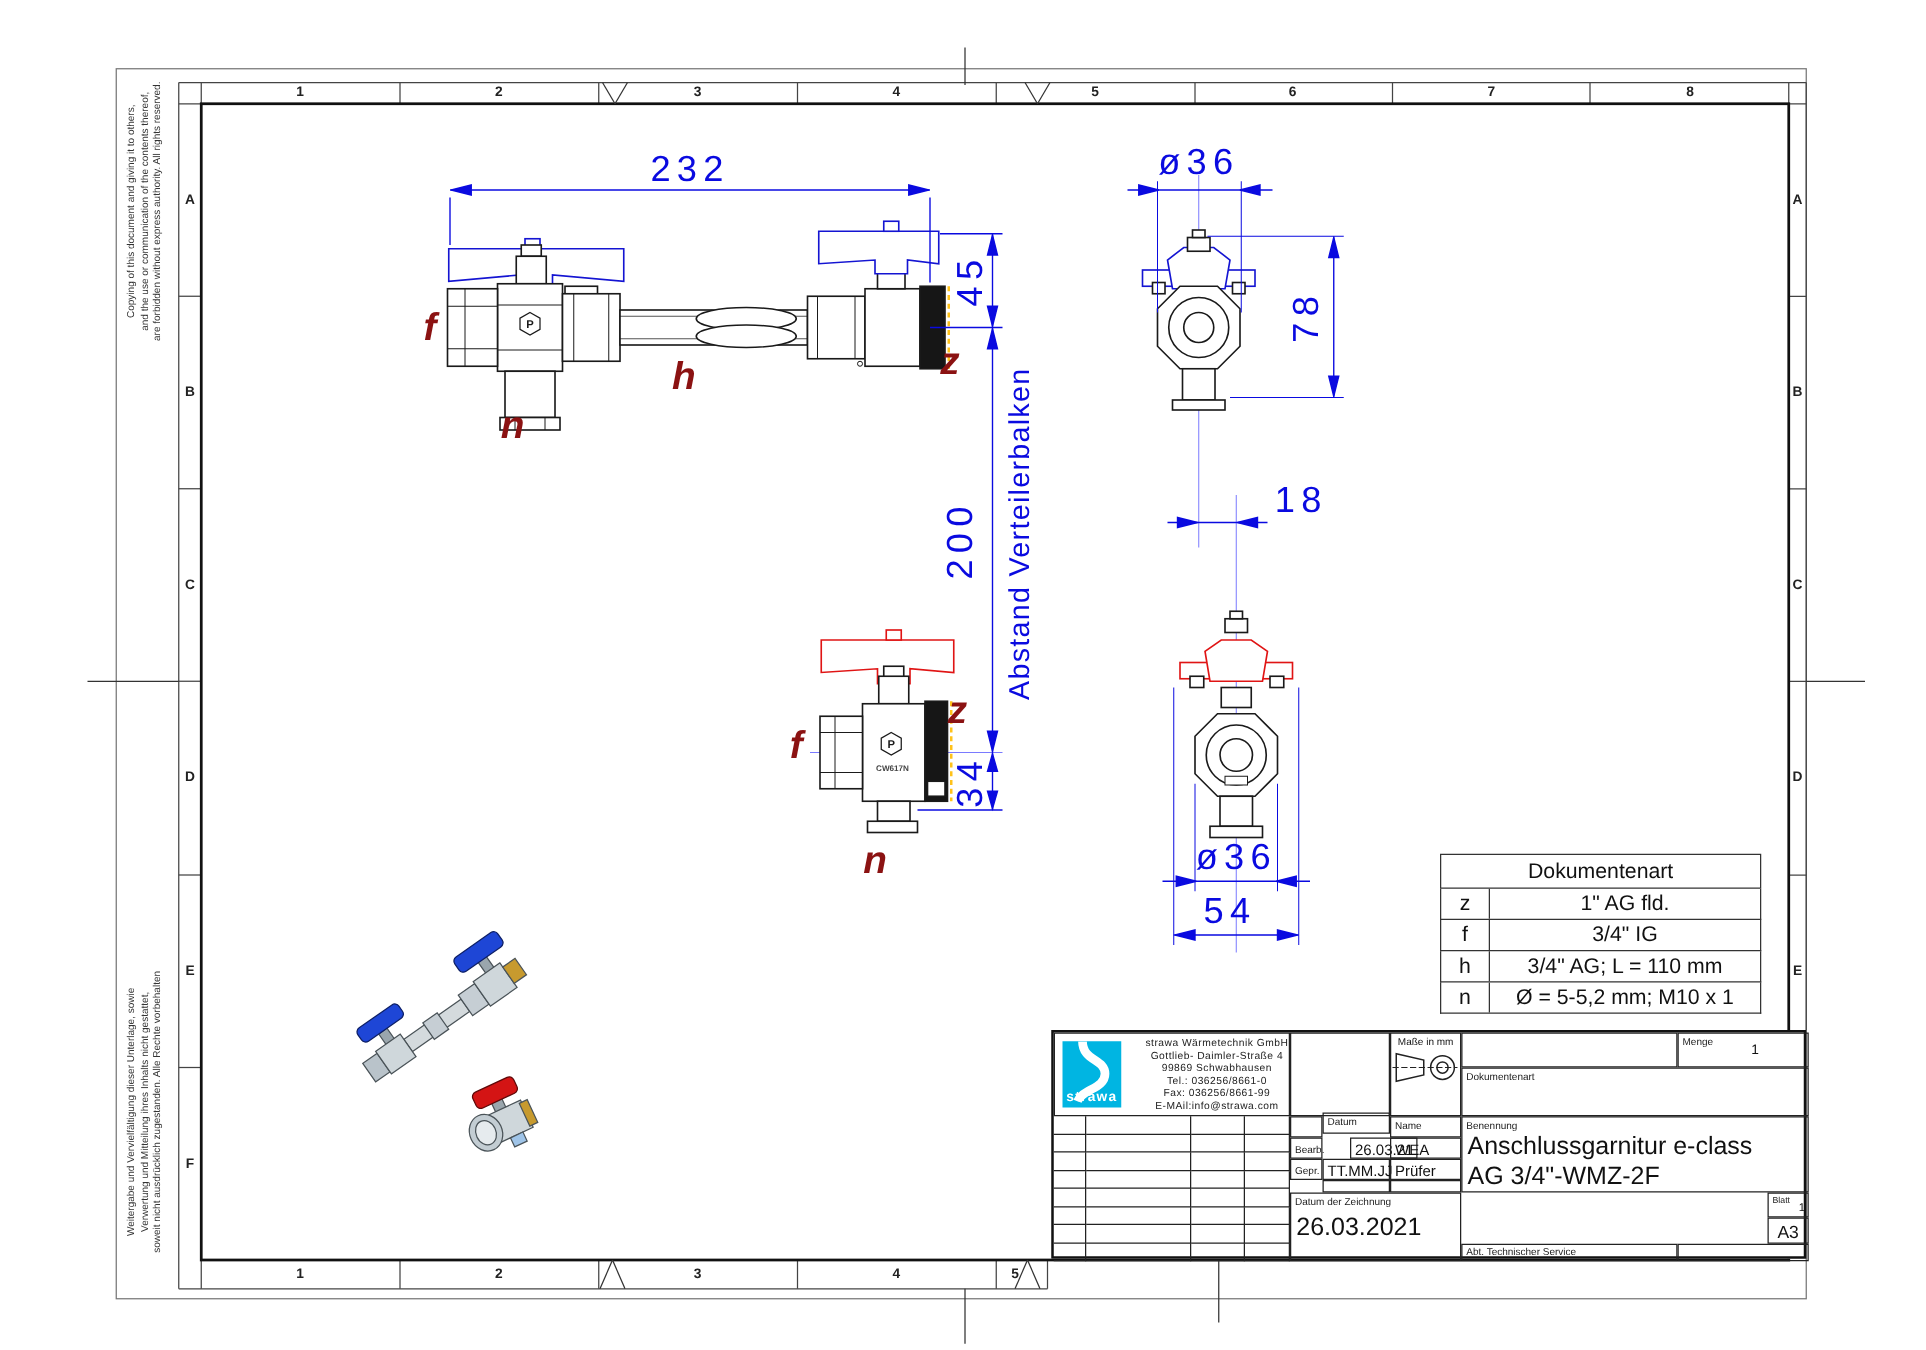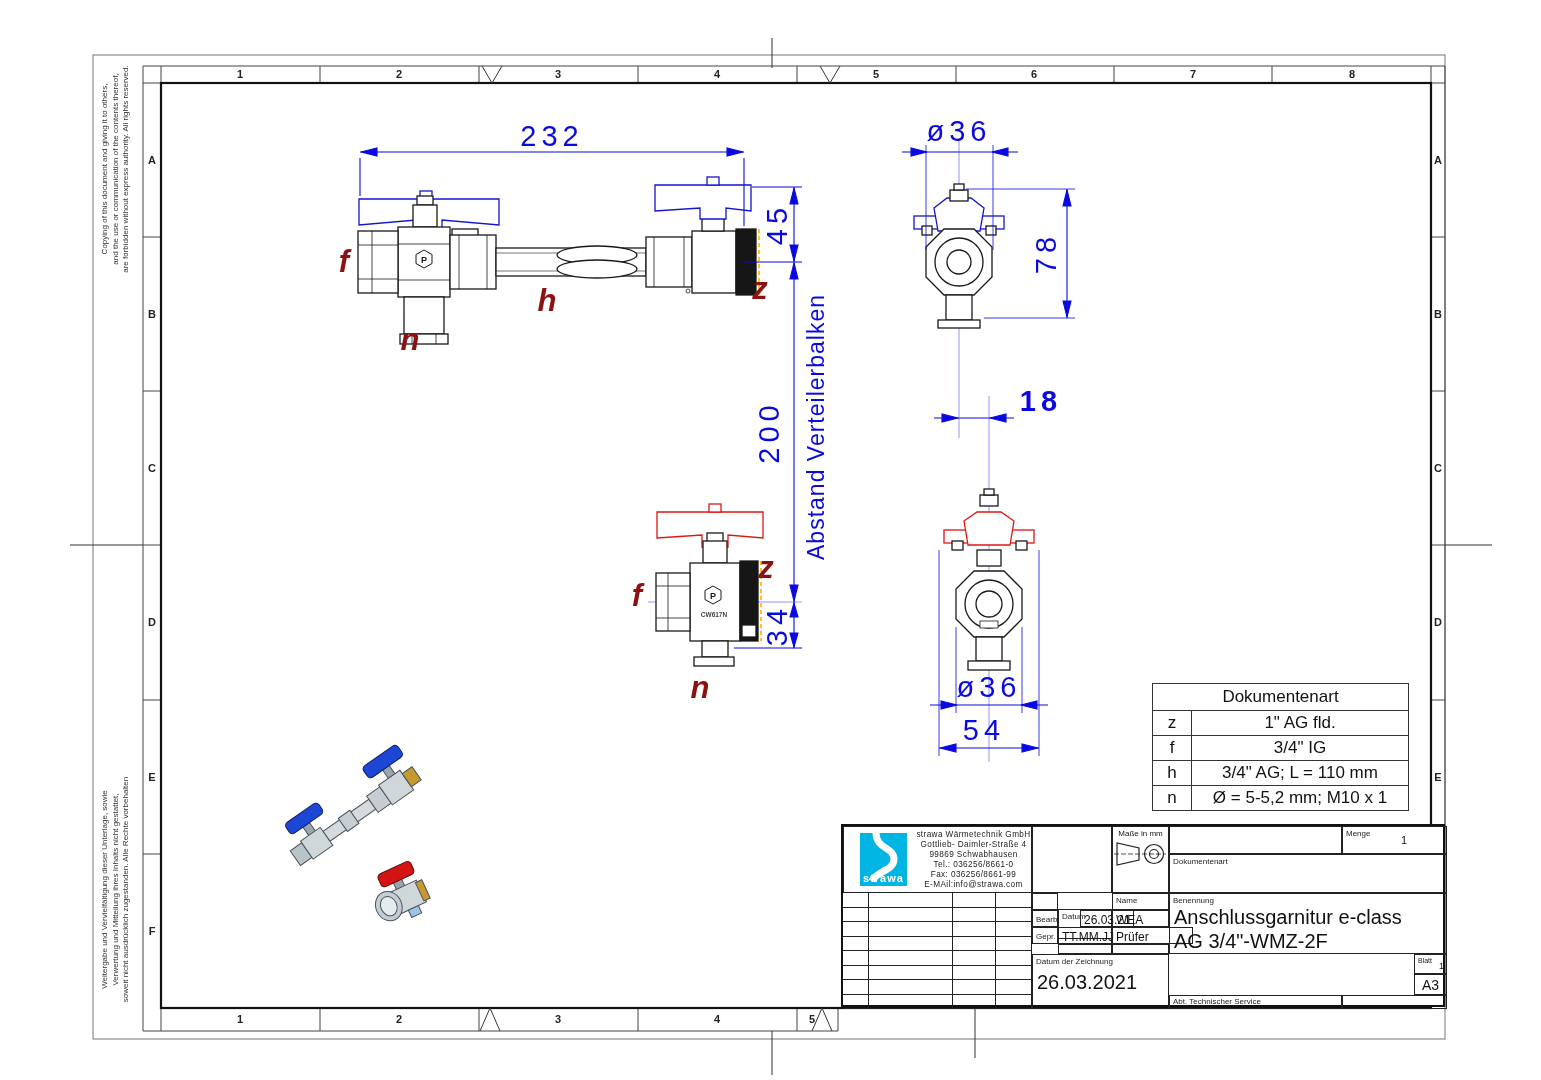--- a/index.html
+++ b/index.html
@@ -21,21 +21,21 @@
   .desc .row{display:flex;height:24px;border-left:1px solid #333;border-right:1px solid #333;border-bottom:1px solid #333;}
   .desc .k{width:38px;border-right:1px solid #333;display:flex;align-items:center;justify-content:center;}
   .desc .v{flex:1;display:flex;align-items:center;justify-content:center;}
   
   .tb{position:absolute;left:841px;top:824px;width:604px;height:183px;border:2px solid #111;box-sizing:border-box;background:#fff;}
   .cell{position:absolute;border:1px solid #222;box-sizing:border-box;}
   .lab{font-size:8px;color:#222;position:absolute;left:3px;top:2px;}
   .big{font-size:20px;color:#111;}
   .med{font-size:12px;color:#111;}
   .addr{font-size:8.2px;line-height:1.22;text-align:center;letter-spacing:0.4px;color:#222;width:100%;}
-  .logo{position:absolute;left:16px;top:6px;width:47px;height:53px;background:#00b5e2;overflow:hidden;}
+  .logo{position:absolute;left:6px;top:6px;width:47px;height:53px;background:#00b5e2;overflow:hidden;}
   .logo .word{position:absolute;left:0;bottom:2px;width:100%;text-align:center;color:#fff;
               font-size:11px;font-weight:bold;letter-spacing:1px;}
   .rev{position:absolute;left:0;top:67px;width:189px;height:116px;display:grid;
        grid-template-columns:26px 84px 43px 1fr;grid-auto-rows:1fr;}
   .rev div{border-right:1px solid #222;border-bottom:1px solid #222;}
 </style>
 </head>
 <body>
 
 <div class="sheet">
@@ -327,21 +327,21 @@
 Verwertung und Mitteilung ihres Inhalts nicht gestattet,
 soweit nicht ausdrücklich zugestanden. Alle Rechte vorbehalten</div>
 
 <div class="abs dim ctr" style="left:552px;top:136px;">232</div>
 <div class="abs dim rot" style="left:777px;top:224px;">45</div>
 <div class="abs dim rot" style="left:769px;top:432px;">200</div>
 <div class="abs dim-sm rot" style="left:816px;top:427px;">Abstand Verteilerbalken</div>
 <div class="abs dim rot" style="left:777px;top:625px;">34</div>
 <div class="abs dim ctr" style="left:959px;top:131px;">ø36</div>
 <div class="abs dim rot" style="left:1046px;top:253px;">78</div>
-<div class="abs dim ctr" style="left:1041px;top:401px;font-weight:bold;">18</div>
+<div class="abs dim ctr" style="left:1041px;top:401px;">18</div>
 <div class="abs dim ctr" style="left:989px;top:687px;">ø36</div>
 <div class="abs dim ctr" style="left:984px;top:730px;">54</div>
 
 <div class="abs port ctr" style="left:344px;top:262px;">f</div>
 <div class="abs port ctr" style="left:547px;top:301px;">h</div>
 <div class="abs port ctr" style="left:410px;top:340px;">n</div>
 <div class="abs port ctr" style="left:760px;top:289px;">z</div>
 <div class="abs port ctr" style="left:637px;top:596px;">f</div>
 <div class="abs port ctr" style="left:766px;top:568px;">z</div>
 <div class="abs port ctr" style="left:700px;top:688px;">n</div>
@@ -434,36 +434,36 @@
         <div></div>
         <div></div>
         <div></div>
         <div></div>
         <div></div>
         <div></div>
         <div></div>
       </div>
 
   <div class="cell" style="left:189px;top:67px;width:26px;height:17px;"></div>
-  <div class="cell" style="left:215px;top:83px;width:54px;height:30px;">
+  <div class="cell" style="left:215px;top:64px;width:54px;height:17px;">
         <span class="lab">Datum</span>
       </div>
   <div class="cell" style="left:269px;top:67px;width:57px;height:17px;">
         <span class="lab">Name</span>
       </div>
   <div class="cell" style="left:189px;top:84px;width:26px;height:17px;">
         <span class="lab" style="top:4px;">Bearb.</span>
       </div>
   <div class="cell med" style="left:215px;top:84px;width:54px;height:17px;padding:2px 0 0 3px;margin-left:22px;">26.03.21</div>
   <div class="cell med" style="left:269px;top:84px;width:57px;height:17px;padding:2px 0 0 3px;">WEA</div>
   <div class="cell" style="left:189px;top:101px;width:26px;height:17px;">
         <span class="lab" style="top:4px;">Gepr.</span>
       </div>
   <div class="cell med" style="left:215px;top:101px;width:54px;height:17px;padding:2px 16px 0 3px;">TT.MM.JJ</div>
-  <div class="cell med" style="left:269px;top:101px;width:81px;height:17px;padding:2px 0 0 3px;">Prüfer</div>
+  <div class="cell med" style="left:269px;top:101px;width:57px;height:17px;padding:2px 0 0 3px;">Prüfer</div>
   <div class="cell" style="left:215px;top:118px;width:54px;height:10px;"></div>
   <div class="cell" style="left:269px;top:118px;width:57px;height:10px;"></div>
 
   <div class="cell" style="left:326px;top:67px;width:278px;height:61px;">
     <span class="lab">Benennung</span>
     <div class="abs big" style="left:4px;top:12px;">Anschlussgarnitur e-class</div>
     <div class="abs big" style="left:4px;top:36px;">AG 3/4"-WMZ-2F</div>
   </div>
 
   <div class="cell" style="left:189px;top:128px;width:137px;height:55px;">

